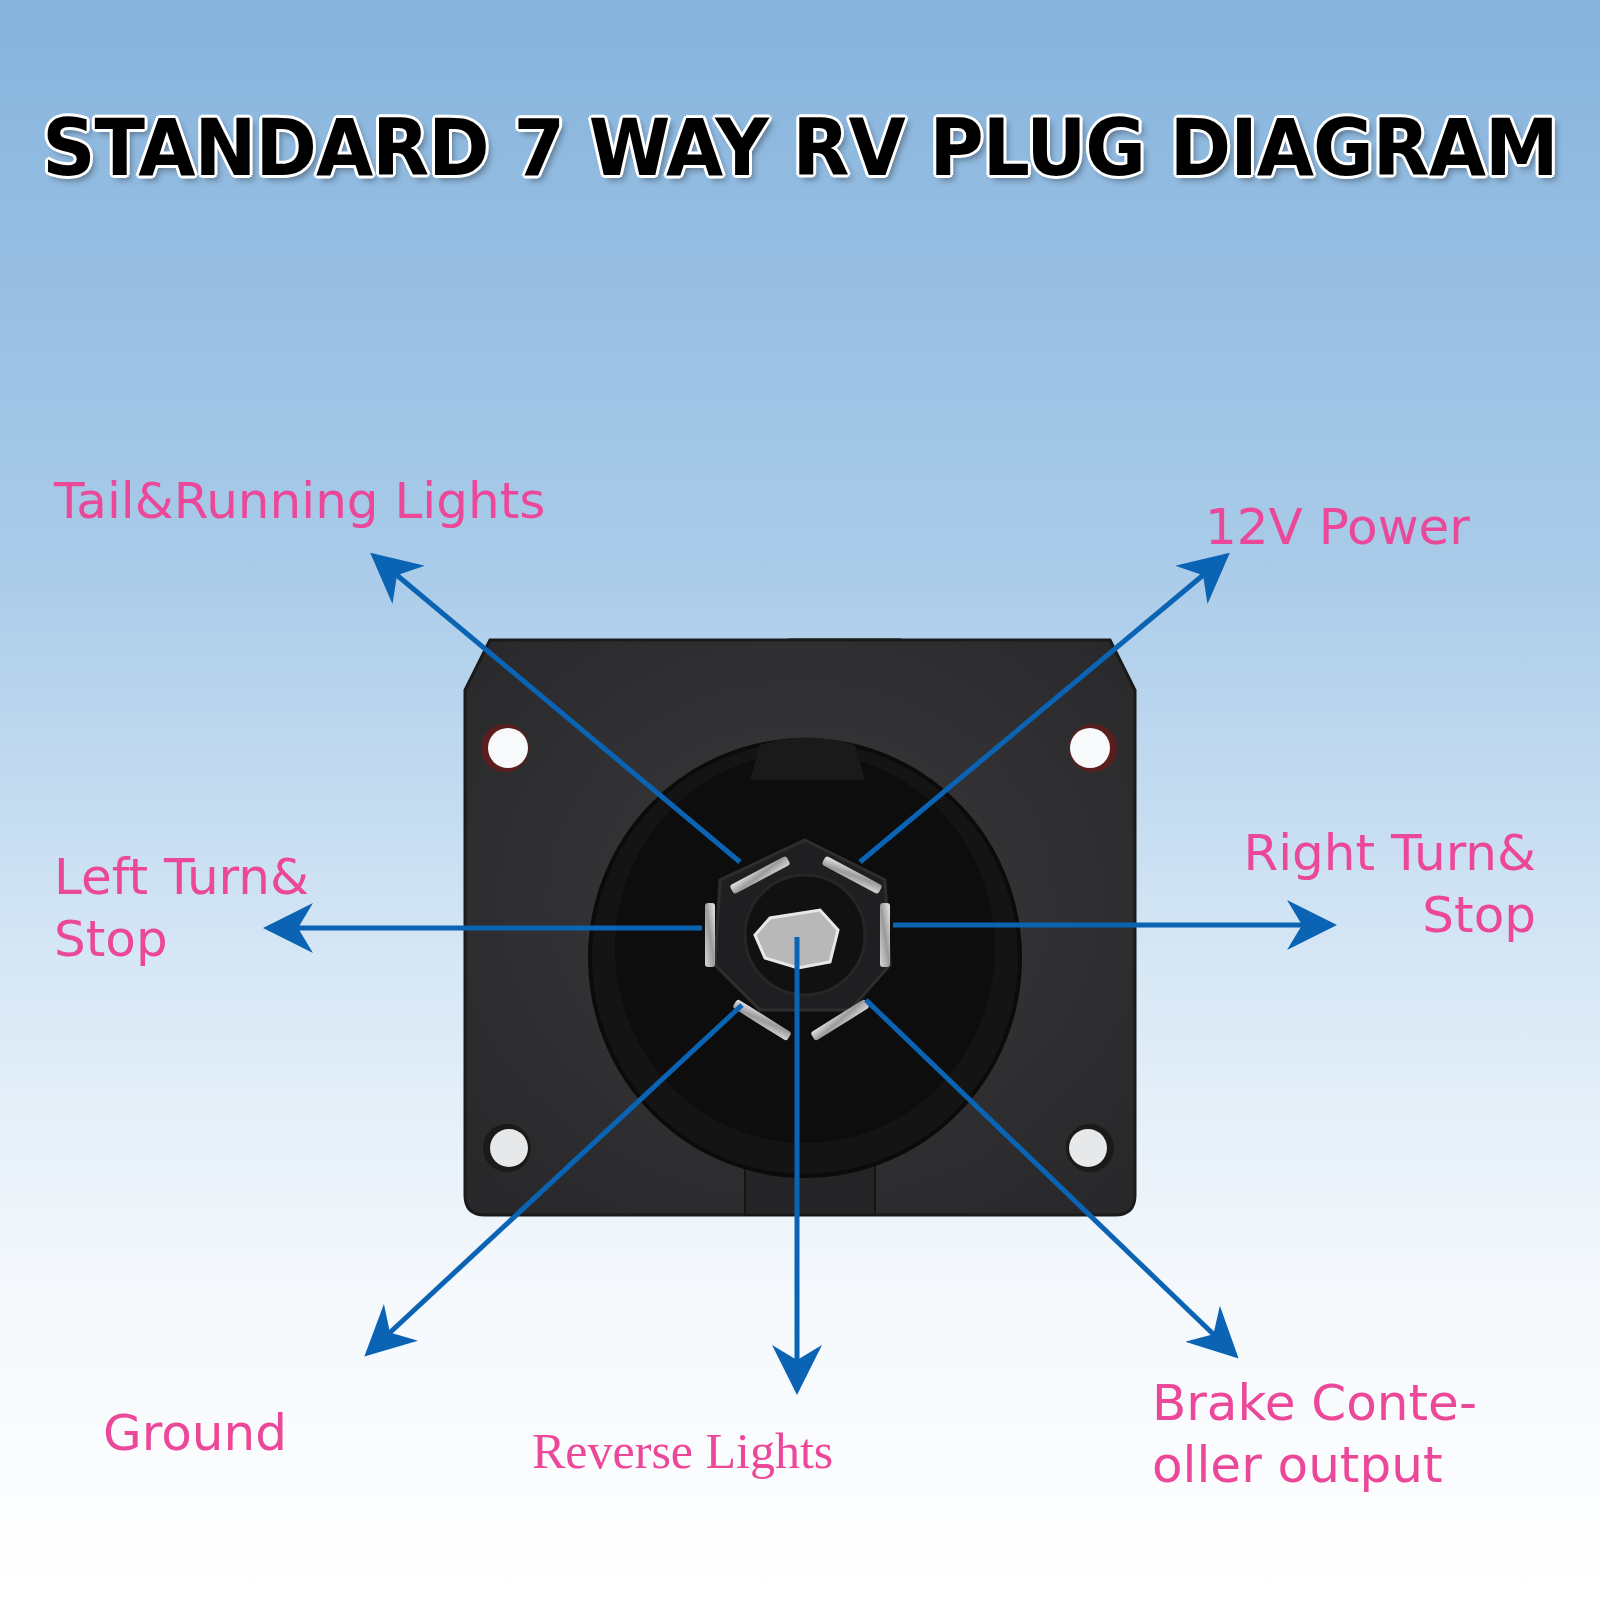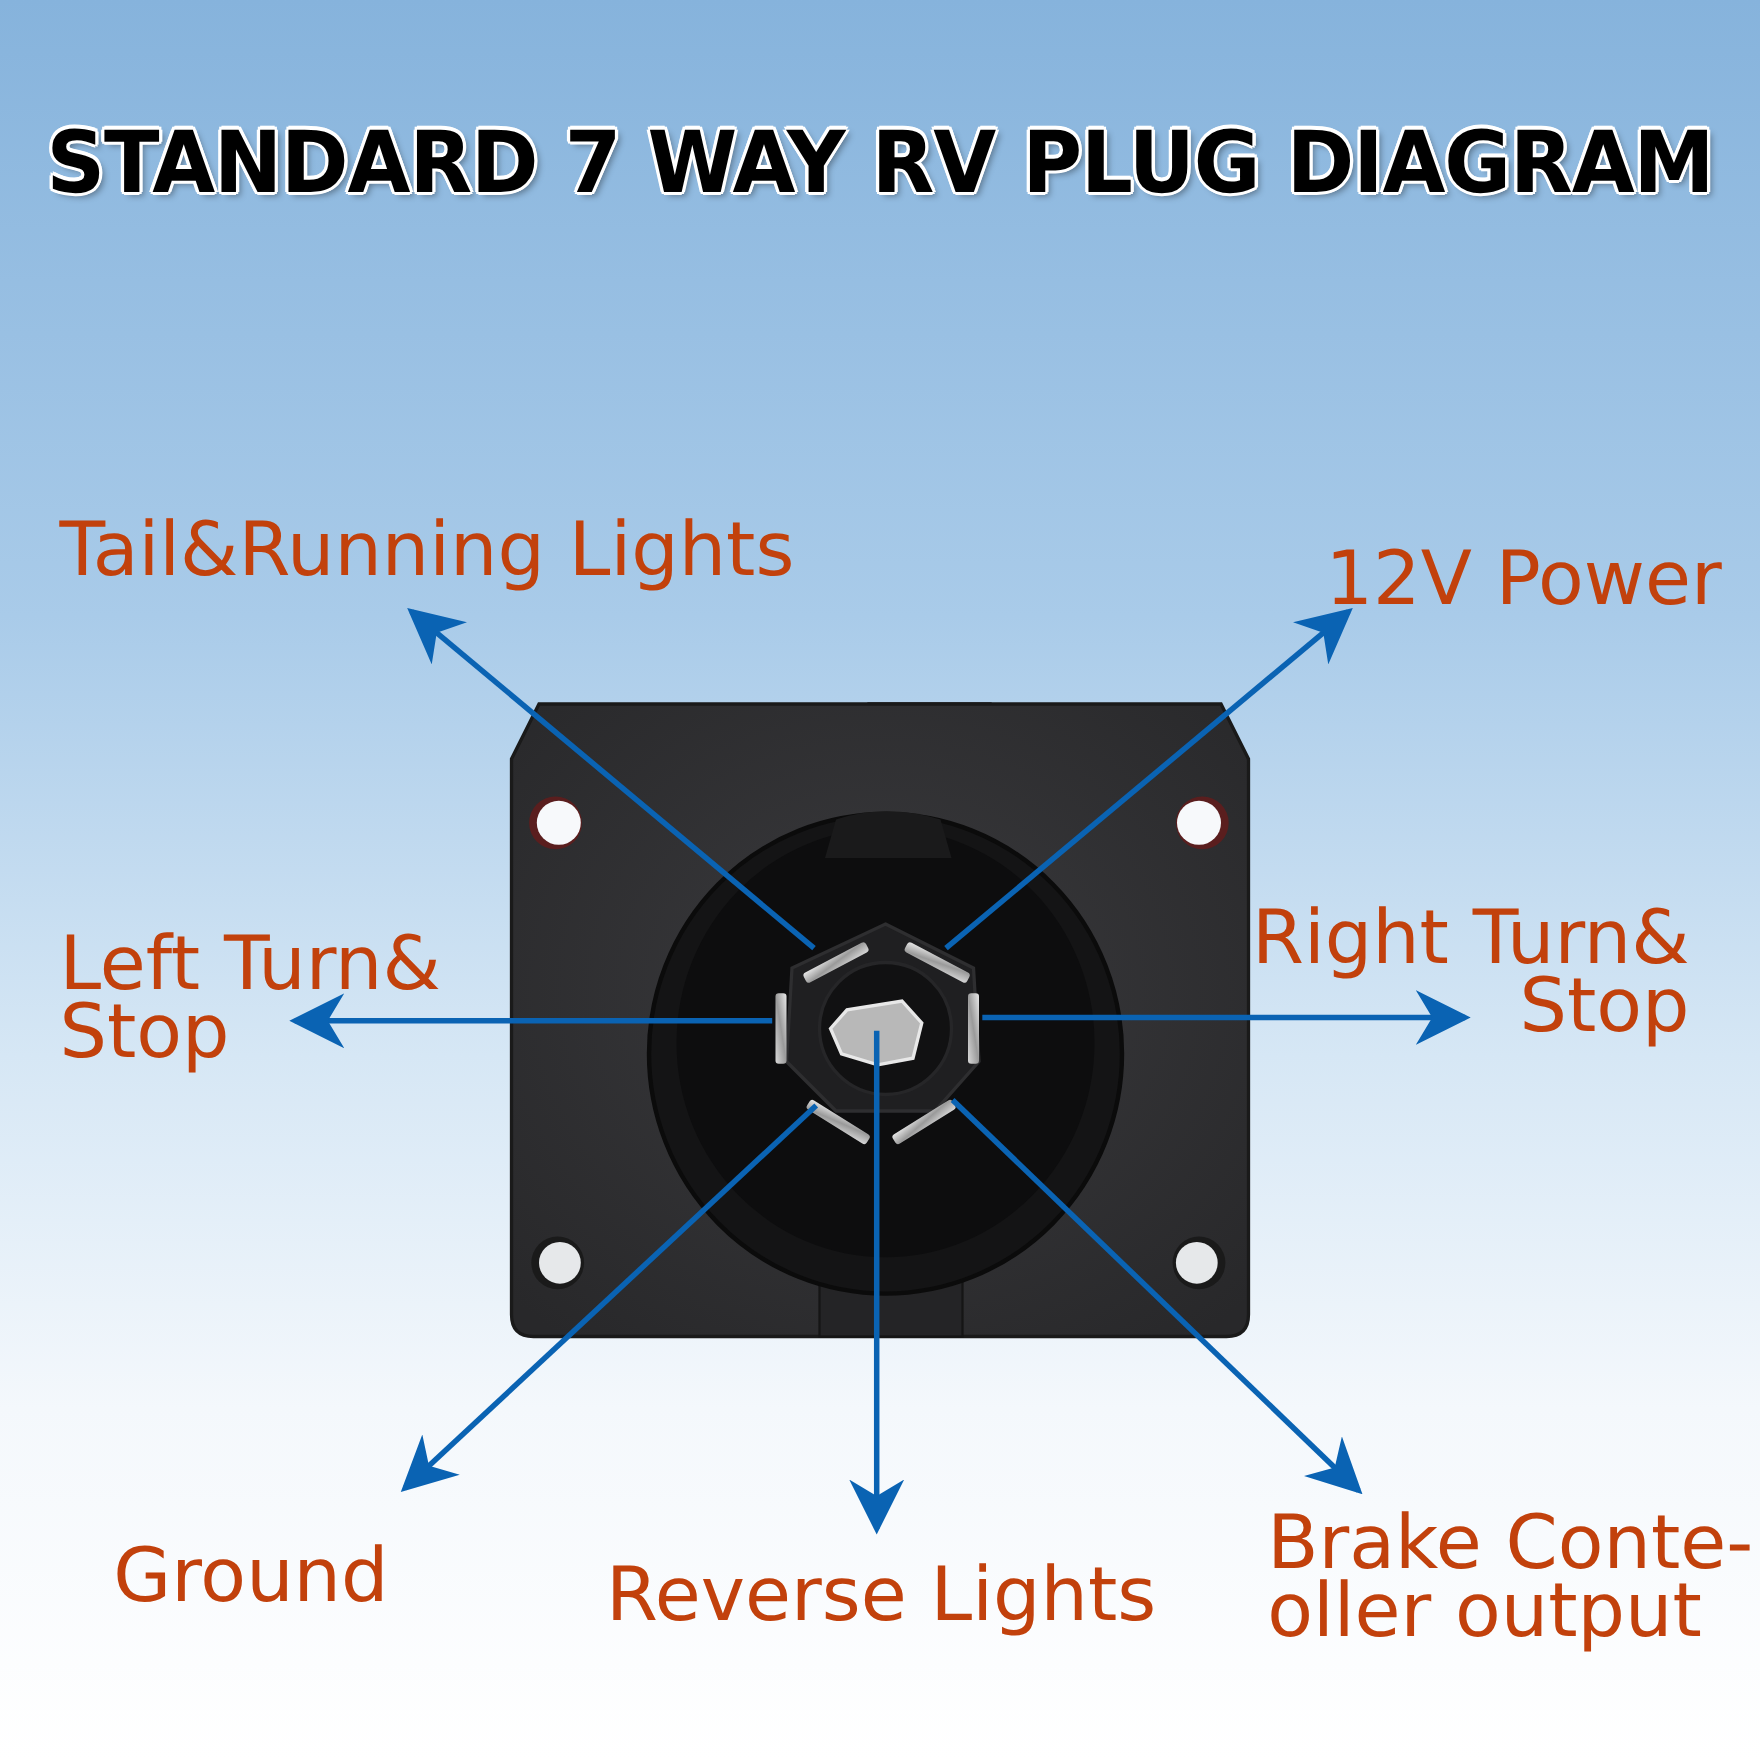--- a/index.html
+++ b/index.html
@@ -13,22 +13,22 @@
     font-family: "DejaVu Sans", sans-serif; font-weight:bold;
     font-size:74px; letter-spacing:-1px; color:#000;
     -webkit-text-stroke: 0px;
     text-shadow:
       3px 0 #fff, -3px 0 #fff, 0 3px #fff, 0 -3px #fff,
       2px 2px #fff, -2px 2px #fff, 2px -2px #fff, -2px -2px #fff,
       4px 4px 6px rgba(0,0,0,0.35);
     transform: scaleY(1.05);
   }
   .label {
-    position:absolute; color:#c2410c; font-family:"DejaVu Sans", sans-serif;
-    font-size:68px; line-height:62px; white-space:pre;
+    position:absolute; color:#ec4899; font-family:"DejaVu Sans", sans-serif;
+    font-size:50px; line-height:62px; white-space:pre;
   }
   svg.stage { position:absolute; left:0; top:0; }
 </style>
 </head>
 <body>
 
 <div class="title">STANDARD 7 WAY RV PLUG DIAGRAM</div>
 
 <svg class="stage" width="1600" height="1600" viewBox="0 0 1600 1600">
   <defs>
@@ -105,15 +105,15 @@
   </g>
 </svg>
 
 <div class="label" style="left:54px; top:470px;">Tail&amp;Running Lights</div>
 <div class="label" style="left:1205px; top:496px;">12V Power</div>
 <div class="label" style="left:54px; top:846px;">Left Turn&amp;
 Stop</div>
 <div class="label" style="right:64px; top:822px; text-align:right;">Right Turn&amp;
 Stop</div>
 <div class="label" style="left:103px; top:1382px;margin-top:20px;">Ground</div>
-<div class="label" style="left:551px; top:1420px;">Reverse Lights</div>
+<div class="label" style="left:532px; top:1420px;font-family:Liberation Serif, serif;">Reverse Lights</div>
 <div class="label" style="left:1152px; top:1372px;">Brake Conte-
 oller output</div>
 
 </body></html>

